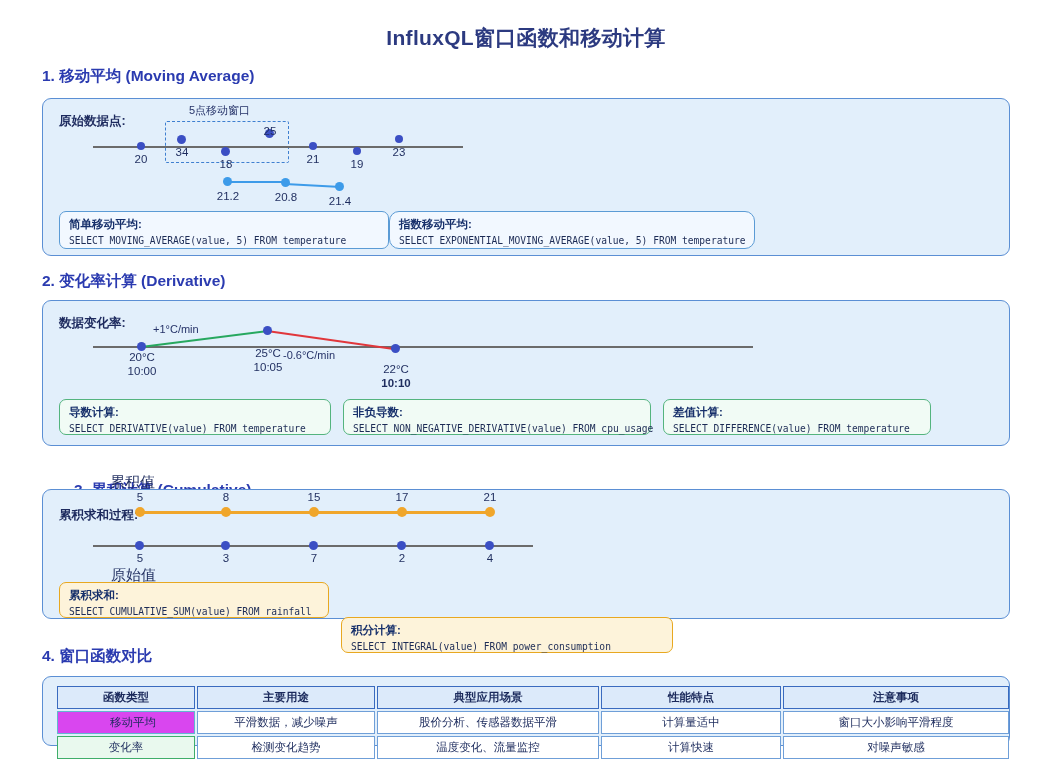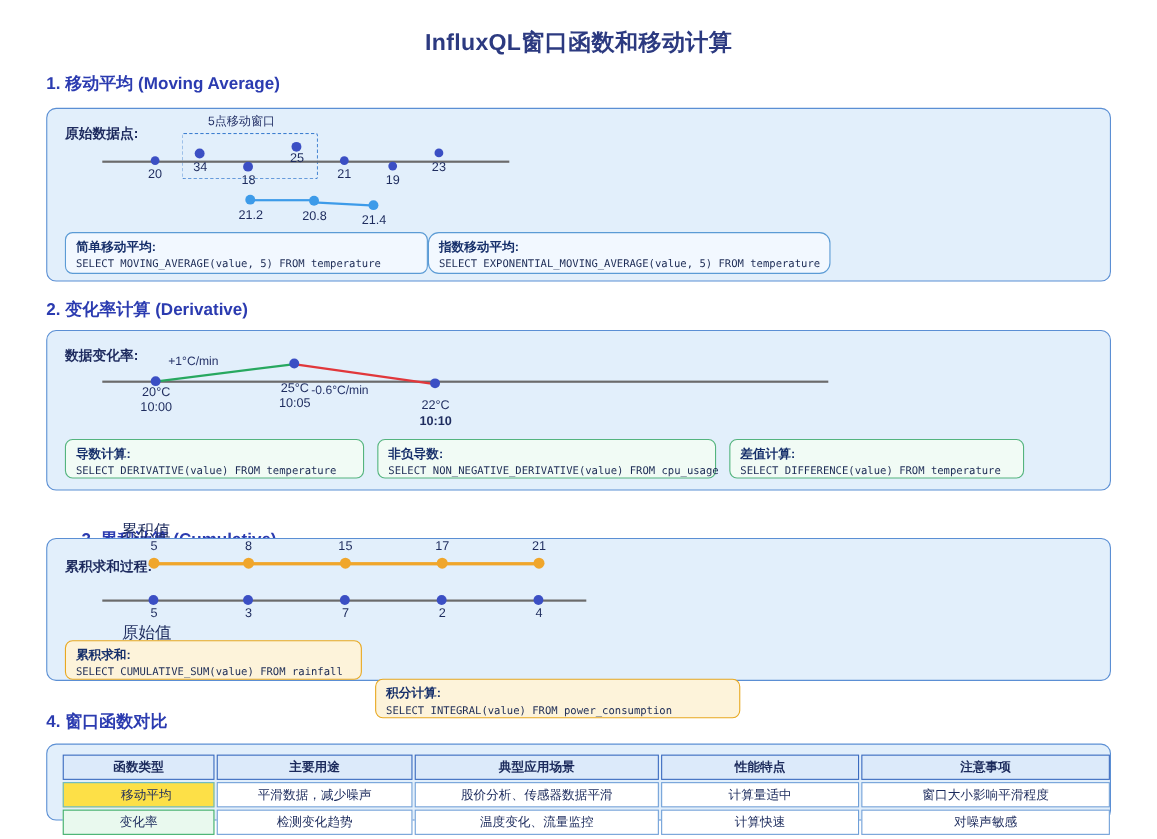--- a/index.html
+++ b/index.html
@@ -95,21 +95,21 @@
   }
   .cmp-table th, .cmp-table td {
     font-size: 11.5px; color: #1b2a5c; text-align: center;
     padding: 3px 2px; white-space: nowrap; font-weight: normal;
   }
   .cmp-table th {
     background: #dceafa; border: 1.5px solid #3a6bbf; font-weight: bold;
     height: 21px;
   }
   .cmp-table td { background: #ffffff; border: 1.4px solid #6f9fd8; height: 19px; }
-  .cmp-table td.first-a { background: #fde047; border-color: #62b8cf; padding-left: 16px; }
+  .cmp-table td.first-a { background: #d946ef; border-color: #62b8cf; padding-left: 16px; }
   .cmp-table td.first-b { background: #e9f9ee; border-color: #3fae6a; }
 </style>
 </head>
 <body>
 
 <div class="page">
 
   <div class="main-title">InfluxQL窗口函数和移动计算</div>
 
   <div class="sec-head" style="top:66px;">1. 移动平均 (Moving Average)</div>
@@ -127,21 +127,21 @@
     <div class="dot blue" style="left:134px; top:36px; width:9px; height:9px;"></div>
     <div class="dot blue" style="left:178px; top:48px; width:9px; height:9px;"></div>
     <div class="dot blue" style="left:222px; top:30px; width:9px; height:9px;"></div>
     <div class="dot blue" style="left:266px; top:43px; width:8px; height:8px;"></div>
     <div class="dot blue" style="left:310px; top:48px; width:8px; height:8px;"></div>
     <div class="dot blue" style="left:352px; top:36px; width:8px; height:8px;"></div>
 
     <div class="val" style="left:78px; top:54px; width:40px;">20</div>
     <div class="val" style="left:119px; top:47px; width:40px;">34</div>
     <div class="val" style="left:163px; top:59px; width:40px;">18</div>
-    <div class="val" style="left:207px; top:39px; width:40px;">25</div>
+    <div class="val" style="left:207px; top:26px; width:40px;">25</div>
     <div class="val" style="left:250px; top:54px; width:40px;">21</div>
     <div class="val" style="left:294px; top:59px; width:40px;">19</div>
     <div class="val" style="left:336px; top:47px; width:40px;">23</div>
 
     <div class="seg lblue" style="left:184px; top:82px; width:58px;"></div>
     <div class="seg lblue" style="left:242px; top:84px; width:56px; transform:rotate(3deg);"></div>
     <div class="dot lblue" style="left:180px; top:78px; width:9px; height:9px;"></div>
     <div class="dot lblue" style="left:238px; top:79px; width:9px; height:9px;"></div>
     <div class="dot lblue" style="left:292px; top:83px; width:9px; height:9px;"></div>
     <div class="val" style="left:164px; top:91px; width:42px;">21.2</div>

